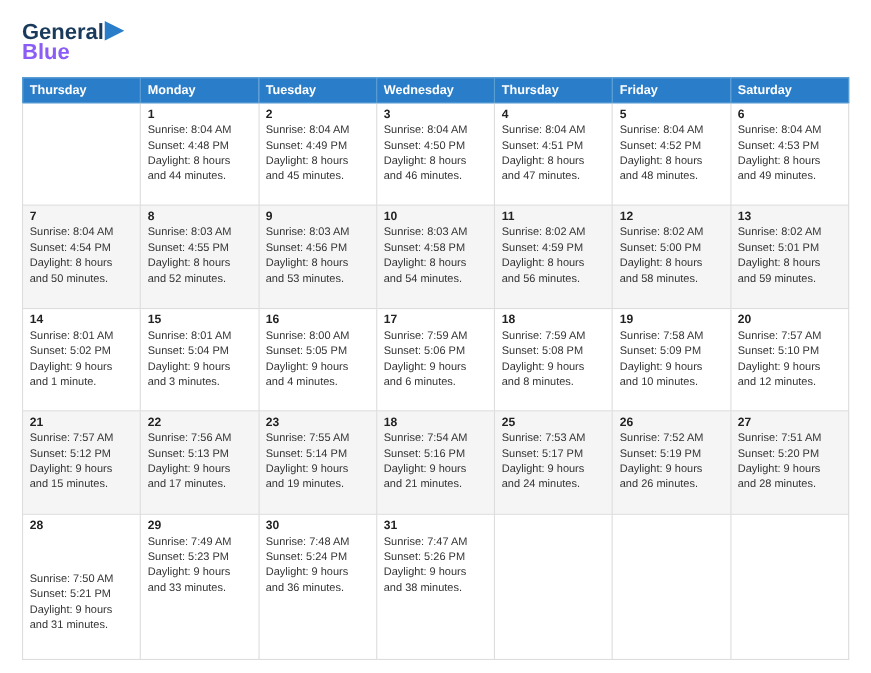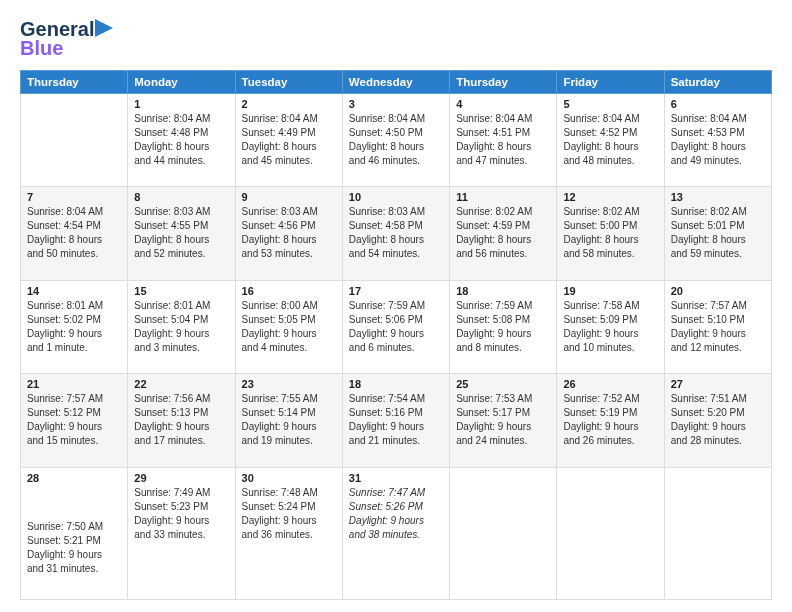--- a/index.html
+++ b/index.html
@@ -342,21 +342,21 @@
           </td>
           <td>
             <span class="day-number">30</span>
             <div class="day-info" style="white-space: pre-line;">Sunrise: 7:48 AM
 Sunset: 5:24 PM
 Daylight: 9 hours
 and 36 minutes.</div>
           </td>
           <td>
             <span class="day-number">31</span>
-            <div class="day-info" style="white-space: pre-line; font-style: italic;">Sunrise: 7:47 AM
+            <div class="day-info" style="white-space: pre-line;">Sunrise: 7:47 AM
 Sunset: 5:26 PM
 Daylight: 9 hours
 and 38 minutes.</div>
           </td>
           <td></td>
           <td></td>
           <td></td>
         </tr>
       </tbody>
   </table>

